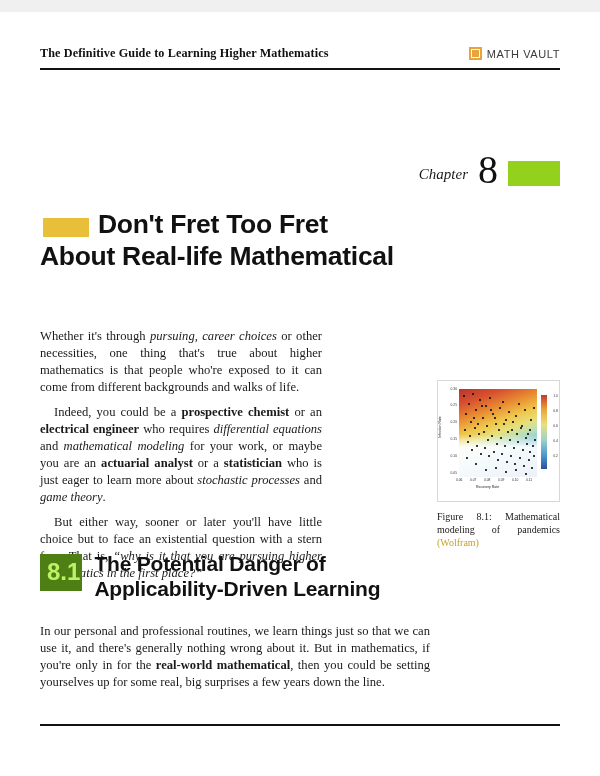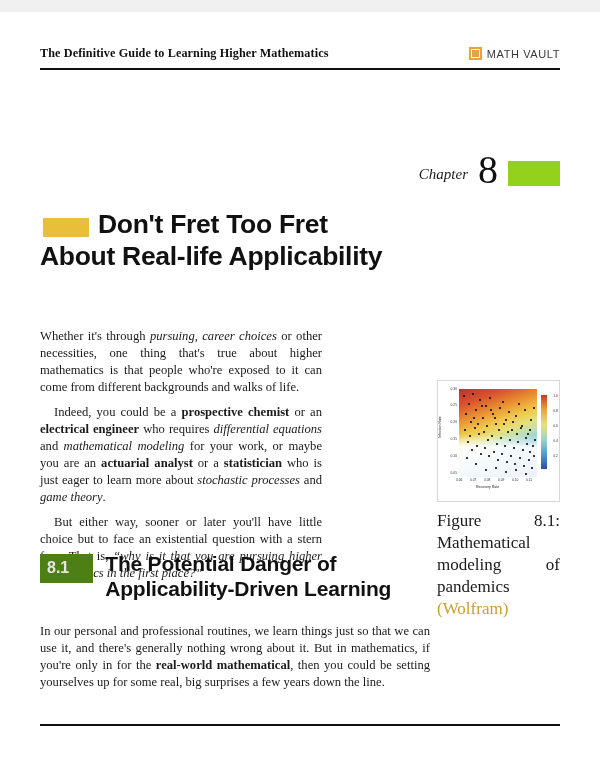--- a/index.html
+++ b/index.html
@@ -161,26 +161,26 @@
     position: absolute;
     left: 40px;
     top: 540px;
     width: 390px;
     display: flex;
     align-items: flex-start;
     gap: 12px;
   }
   .section-num {
     background: #4e7f15;
-    color: #e5e5e5;
-    font-family: "Liberation Sans", sans-serif;
-    font-weight: bold;
-    font-size: 16px;
+    color: #bef264;
+    font-family: "Liberation Sans", sans-serif;
+    font-weight: bold;
+    font-size: 24px;
     line-height: 1;
-    padding: 6px 24px 7px 7px;
+    padding: 6px 2px 7px 7px;
     margin-top: 2px;
   }
   .section-title {
     font-family: "Liberation Sans", sans-serif;
     font-weight: bold;
     font-size: 21px;
     line-height: 1.19;
     letter-spacing: -0.2px;
     color: #111;
     width: 330px;
@@ -283,21 +283,21 @@
     position: absolute;
     left: 38px;
     top: 104px;
     font-family: "Liberation Sans", sans-serif;
     font-size: 3.5px;
     color: #222;
     white-space: nowrap;
   }
   .fig-cap {
     margin-top: 8px;
-    font-size: 17px;
+    font-size: 10px;
     line-height: 1.3;
     text-align: justify;
     color: #1a1a1a;
   }
   .fig-cap .src { color: #c8a12a; }
 
   
   .rule-bottom {
     position: absolute;
     left: 40px;
@@ -350,21 +350,21 @@
 
   <div class="chapter-line">
     <span class="chapter-word">Chapter</span>
     <span class="chapter-num">8</span>
     <span class="chapter-block"></span>
   </div>
 
   <div class="title-swatch"></div>
   <div class="chapter-title">
     <div class="l1">Don't Fret Too Fret</div>
-    <div class="l2">About Real-life Applicability</div>
+    <div class="l2">About Real-life Mathematical</div>
   </div>
 
   <div class="body-col">
     <p><span>Whether it's through </span><em>pursuing, career choices</em><span> or other necessities, one thing that's true about higher mathematics is that people who're exposed to it can come from different backgrounds and walks of life.</span></p>
     <p class="indent"><span>Indeed, you could be a </span><strong>prospective chemist</strong><span> or an </span><strong>electrical engineer</strong><span> who requires </span><em>differential equations</em><span> and </span><em>mathematical modeling</em><span> for your work, or maybe you are an </span><strong>actuarial analyst</strong><span> or a </span><strong>statistician</strong><span> who is just eager to learn more about </span><em>stochastic processes</em><span> and </span><em>game theory</em><span>.</span></p>
     <p class="indent"><span>But either way, sooner or later you'll have little choice but to face an existential question with a stern face. That is, </span><em>“why is it that you are pursuing higher mathematics in the first place?”</em></p>
   </div>
 
   <div class="figure">
     <div class="fig-img">

